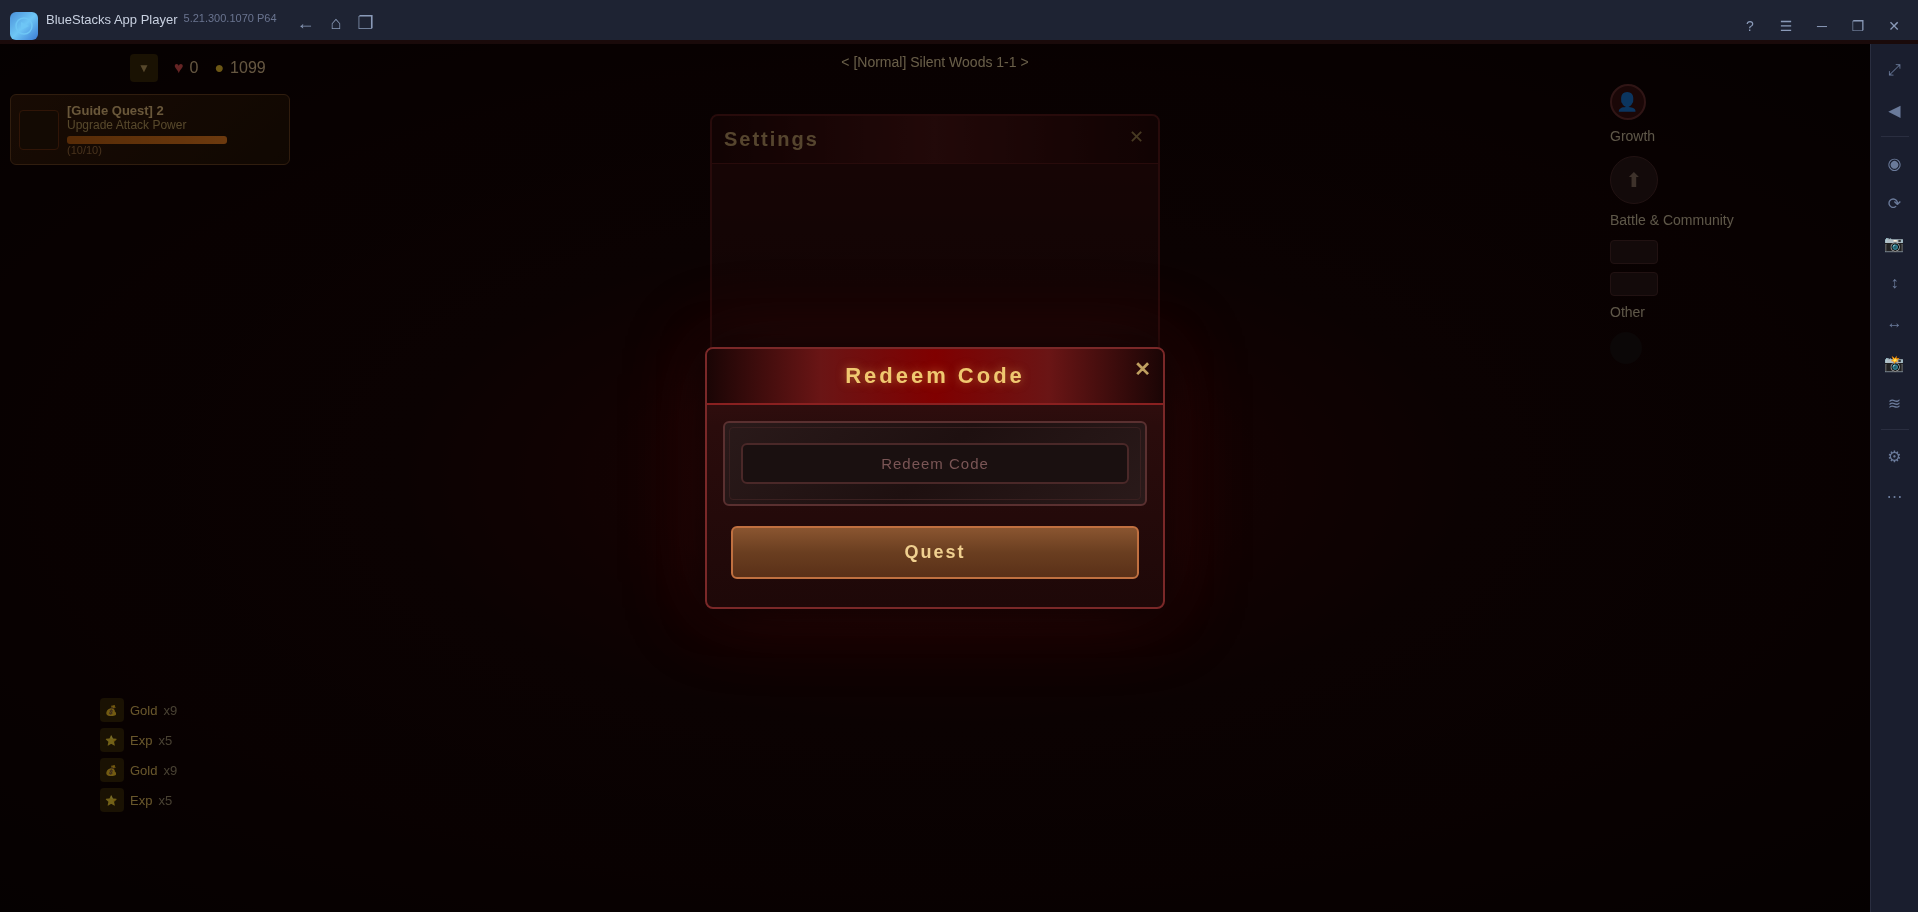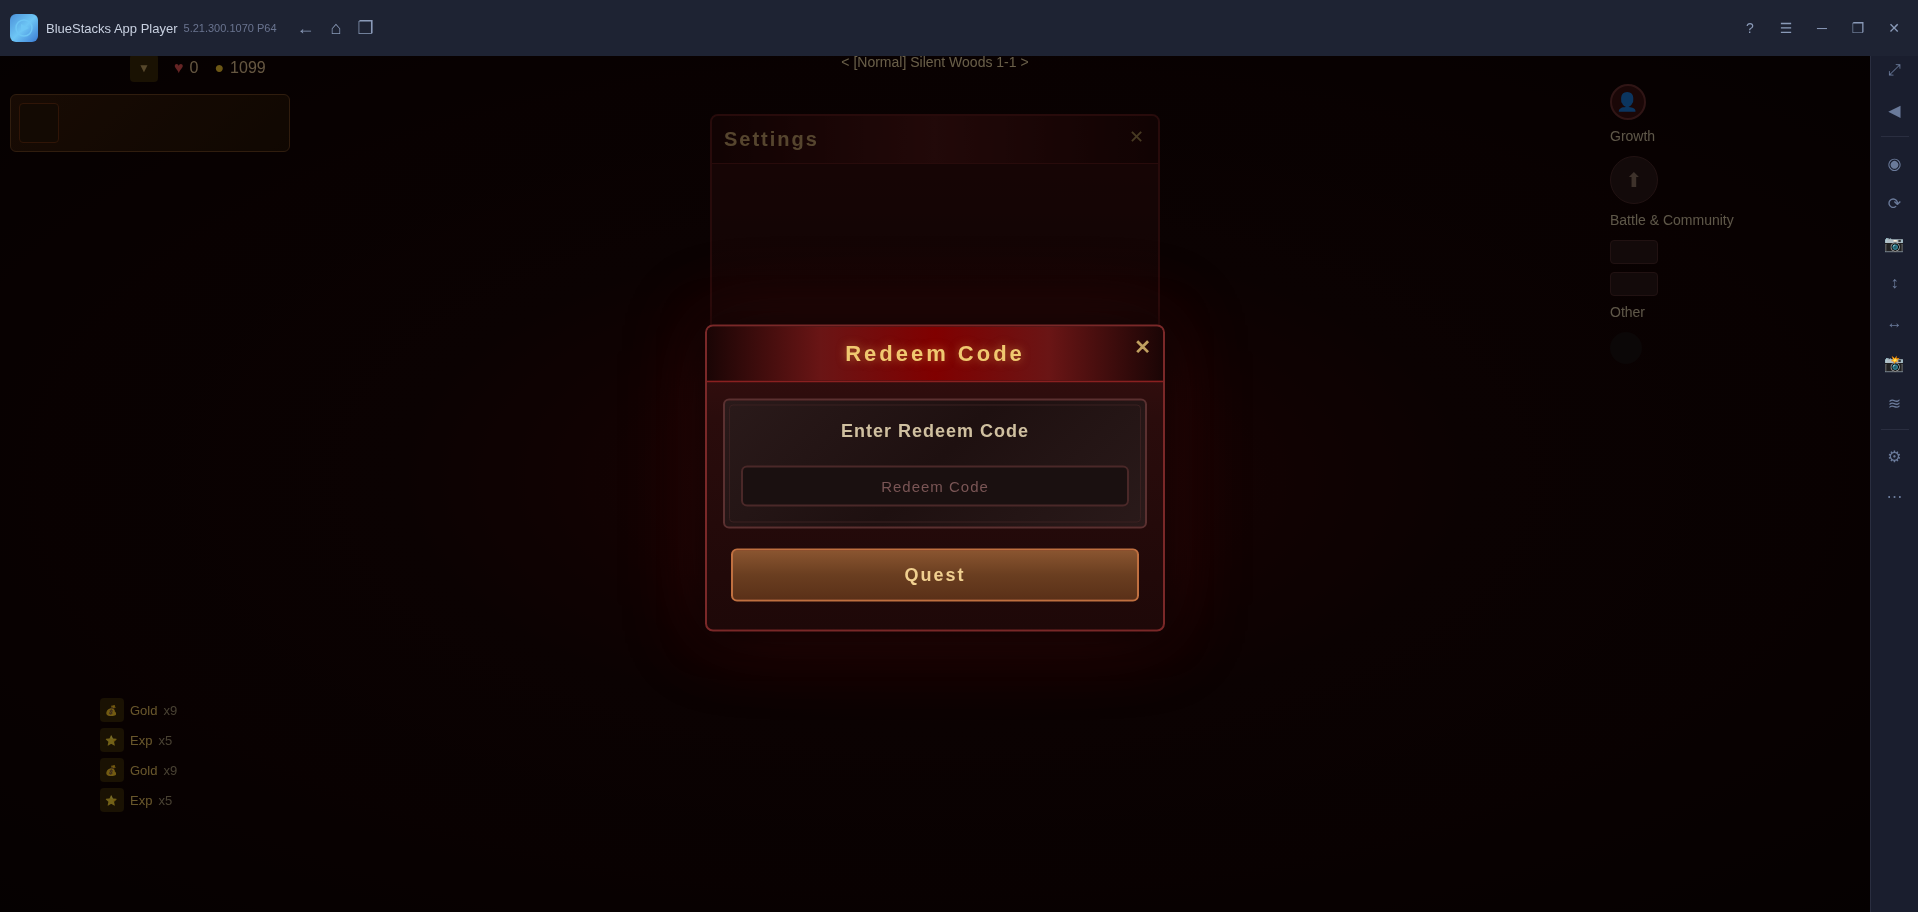--- a/index.html
+++ b/index.html
@@ -9,24 +9,24 @@
       overflow: hidden;
       font-family: 'Segoe UI', Arial, sans-serif;
       background: #1a0a0a;
       position: relative;
     }
 
     
     .titlebar {
       position: absolute;
       top: 0; left: 0; right: 0;
-      height: 56px;
+      height: 40px;
       background: #1e2333;
       display: flex;
-      align-items: center;
+      align-items: flex-start;
       padding: 12px 10px;
       z-index: 100;
     }
     .titlebar-logo {
       width: 28px; height: 28px;
       background: linear-gradient(135deg, #4a90d9, #6ec6f5, #3a7bd5);
       border-radius: 6px;
       margin-right: 8px;
       display: flex; align-items: center; justify-content: center;
       font-size: 14px; color: white; font-weight: bold;
@@ -391,20 +391,28 @@
     <div class="right-panel-section">Battle &amp; Community</div>
     <div style="width:48px;height:24px;background:#2a1818;border-radius:4px;border:1px solid #4a2828;margin-bottom:8px;"></div>
     <div style="width:48px;height:24px;background:#2a1818;border-radius:4px;border:1px solid #4a2828;margin-bottom:8px;"></div>
     <div class="right-panel-section">Other</div>
     <div style="width:32px;height:32px;background:#1a1010;border-radius:50%;margin-bottom:8px;"></div>
   </div>
 
   <div style="position:absolute;top:50px;left:10px;width:280px;background:linear-gradient(135deg,rgba(60,30,10,0.85),rgba(40,20,5,0.85));border:1px solid #6a4020;border-radius:6px;padding:8px;z-index:5;">
     <div style="display:flex;align-items:center;gap:8px;">
       <div style="width:40px;height:40px;background:#2a1808;border:1px solid #6a3010;border-radius:4px;"></div>
+      <div>
+        <div style="color:#e8c080;font-size:13px;font-weight:bold;">[Guide Quest] 2</div>
+        <div style="color:#c0a060;font-size:12px;">Upgrade Attack Power</div>
+        <div style="background:#3a1a00;border-radius:3px;height:8px;width:160px;margin-top:4px;position:relative;overflow:hidden;">
+          <div style="background:linear-gradient(90deg,#c06010,#f08020);height:100%;width:100%;"></div>
+        </div>
+        <div style="color:#a07040;font-size:11px;">(10/10)</div>
+      </div>
     </div>
   </div>
 
   <div class="loot-area">
     <div class="loot-item">
       <div class="loot-icon">💰</div>
       <span style="color:#e8c060;">Gold</span>
       <span style="color:#a09070;">x9</span>
     </div>
     <div class="loot-item">
@@ -445,21 +453,20 @@
 
   <div class="overlay"></div>
 
   <div class="redeem-dialog">
     <div class="redeem-header">
       <span class="redeem-title">Redeem Code</span>
       <span class="redeem-close">✕</span>
     </div>
     <div class="redeem-body">
       <div class="redeem-input-area">
-        <div class="redeem-input-label">Enter Redeem Code</div>
         <input class="redeem-input-field" type="text" placeholder="Redeem Code" style="">
       </div>
       <div class="redeem-buttons">
         <button class="btn-cancel">Quest</button>
       </div>
     </div>
   </div>
 
 </div>
 

